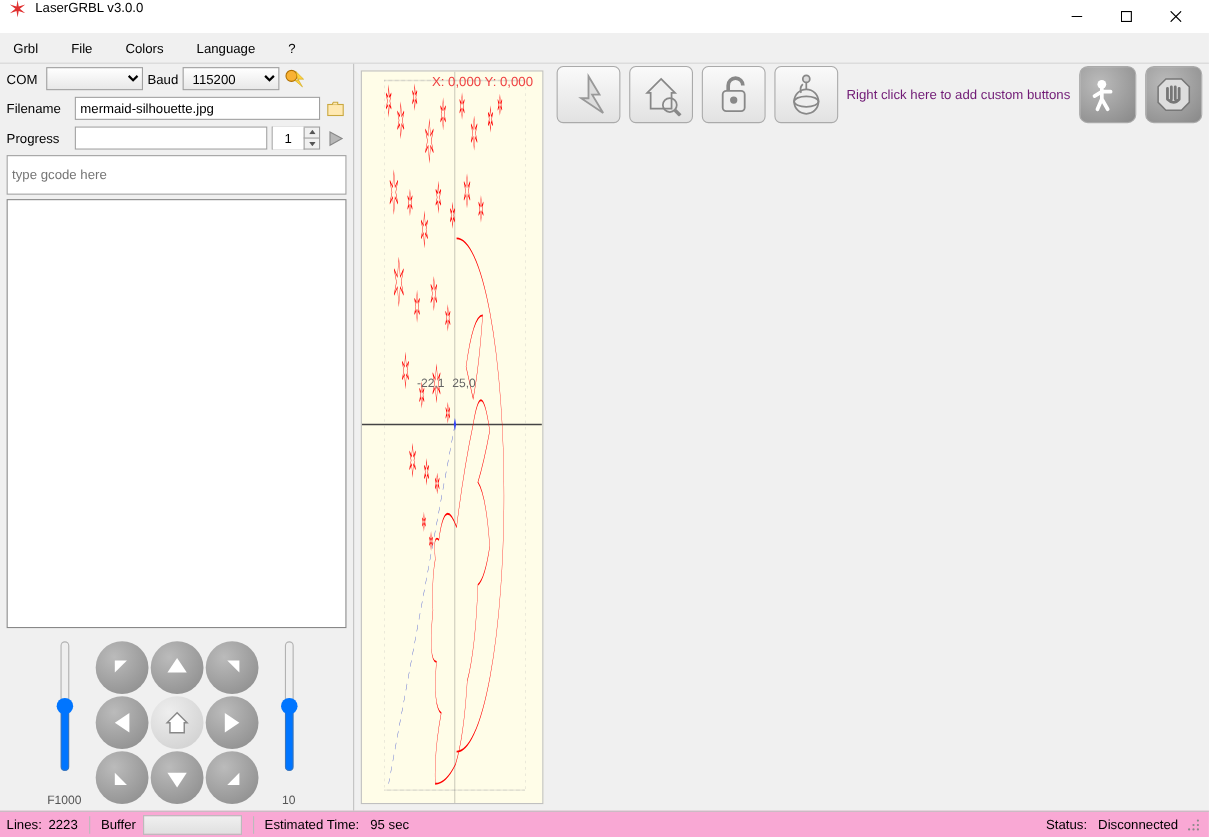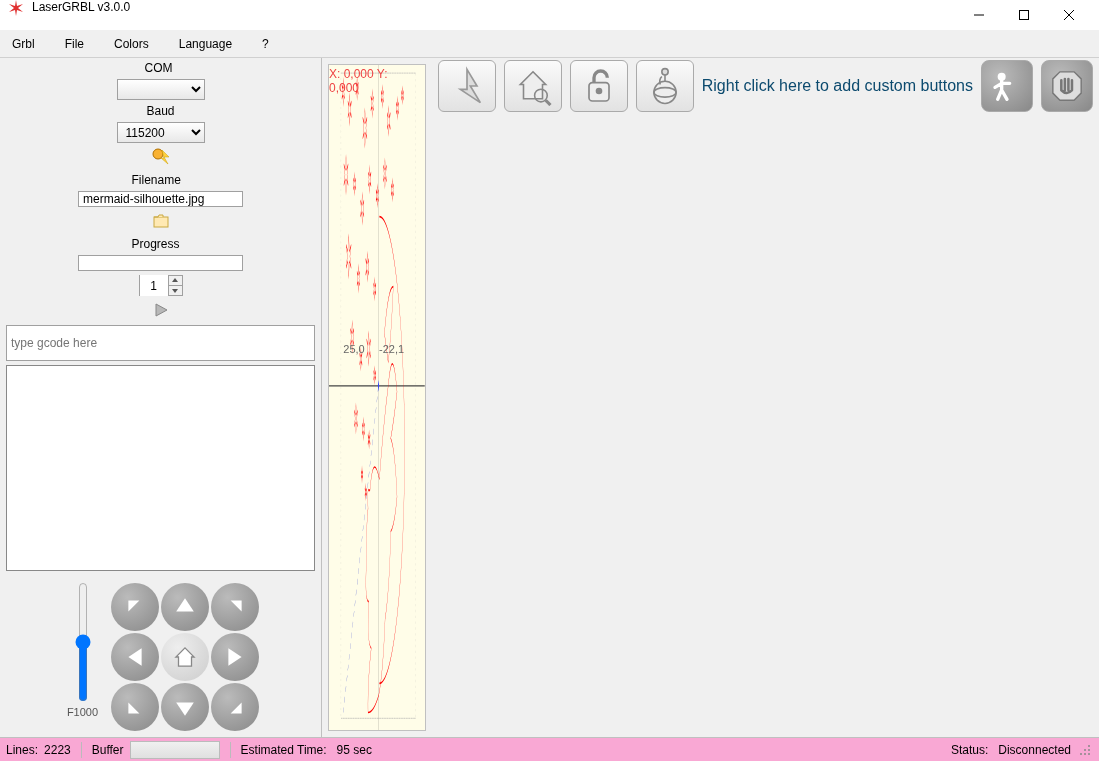--- a/index.html
+++ b/index.html
@@ -5,44 +5,44 @@
 * { box-sizing: border-box; margin: 0; padding: 0; font-family: "Segoe UI", Tahoma, sans-serif; font-size: 12px; }
 body { width: 1099px; height: 761px; background: #fff; overflow: hidden; display: flex; flex-direction: column; }
 .titlebar { height: 30px; display: flex; align-items: flex-start; padding: 0 8px; background: #fff; }
 .titlebar .logo { width: 16px; height: 16px; margin-right: 8px; }
 .titlebar .title { flex: 1; font-size: 12px; }
 .titlebar .ctrl { width: 45px; height: 30px; display: flex; align-items: center; justify-content: center; }
 .menubar { height: 28px; display: flex; align-items: center; padding: 0 6px; background: #f0f0f0; border-bottom: 1px solid #d0d0d0; gap: 18px; }
 .menubar span { padding: 4px 6px; }
 .main { flex: 1; display: flex; background: #f0f0f0; }
 .left { width: 322px; display: flex; flex-direction: column; border-right: 1px solid #c0c0c0; }
-.row { display: flex; align-items: center; padding: 3px 6px; gap: 4px; flex-direction: column; }
+.row { display: flex; align-items: center; padding: 3px 6px; gap: 4px; }
 .lbl { min-width: 58px; }
 select, .combo { height: 21px; border: 1px solid #a0a0a0; background: linear-gradient(#fff,#e8e8e8); padding: 0 4px; }
 input[type=text] { height: 21px; border: 1px solid #a0a0a0; padding: 0 4px; background: #fff; }
 .iconbtn { width: 20px; height: 20px; display: flex; align-items: center; justify-content: center; }
 .spinner { width: 40px; }
 .gcodebox { margin: 2px 6px; }
 .gcodebox input { width: 100%; height: 36px; color: #0c4a6e; }
 .gcodelist { flex: 1; margin: 2px 6px 6px 6px; border: 1px solid #888; background: #fff; position: relative; overflow-y: scroll; }
 .jogpanel { height: 160px; display: flex; align-items: center; justify-content: center; gap: 8px; padding: 6px; }
 .slider-col { display:flex; flex-direction:column; align-items:center; width:40px; height:150px;}
 input[type=range].vslider { -webkit-appearance: slider-vertical; writing-mode: bt-lr; height: 120px; width: 20px;}
-.slider-col .slabel { font-size: 11px; color: #555; margin-top: 4px; }
+.slider-col .slabel { font-size: 11px; color: #555; margin-top: 20px; }
 .jog-grid { display: grid; grid-template-columns: repeat(3,48px); grid-template-rows: repeat(3,48px); gap: 2px;}
 .jog-btn { width:48px;height:48px;border-radius:50%;background: radial-gradient(circle at 35% 30%,#bbb 0%,#888 100%); display:flex;align-items:center;justify-content:center;color:#fff;font-size:20px;}
 .right { flex:1; display:flex; flex-direction:row; }
 .canvas-wrap { flex:1; margin:6px; position:relative; }
 .canvas { width:100%; height:100%; background:#fffde8; border:1px solid #c0c0c0; position:relative; overflow:hidden;}
 .axis-label { position:absolute; font-size:11px; color:#666; }
 .readout { position:absolute; top:2px; right:8px; font-size:12px; color:#ef4444; }
 .toolbar { height:56px; margin:0 6px 6px 6px; display:flex; align-items:center; gap:8px;}
 .tool-btn { width:58px;height:52px;border:1px solid #aaa;border-radius:6px;background:linear-gradient(#fafafa,#e2e2e2);display:flex;align-items:center;justify-content:center;}
 .tool-btn.big { width:52px;height:52px;border-radius:8px;background:radial-gradient(circle at 35% 30%,#bbb,#888);}
-.toolbar .hint { flex:1; text-align:left; color:#0c4a6e; font-size:16px;}
+.toolbar .hint { flex:1; text-align:left; color:#701a75; font-size:12px;}
 .statusbar { height:24px; border-top:1px solid #c0c0c0; display:flex; align-items:center; padding:0 6px; gap:6px; background:#f9a8d4; font-size:12px;}
 .statusbar .sep { border-left:1px solid #bbb; height:16px; margin:0 4px;}
 .buffer-box { width:90px; height:18px; border:1px solid #bbb; background:linear-gradient(#f0f0f0,#e0e0e0);}
 .resize-grip { width:16px; height:16px;}
 </style>
 </head>
 <body>
 
 <div class="titlebar">
   <span class="logo">
@@ -182,20 +182,24 @@
         <div class="jog-btn">
             <svg width="22" height="22" viewBox="0 0 10 10">
               <polygon points="1,3 9,3 5,9" fill="#fff"></polygon>
             </svg>
           </div>
         <div class="jog-btn">
             <svg width="22" height="22" viewBox="0 0 10 10">
               <polygon points="3,8 8,8 8,3" fill="#fff"></polygon>
             </svg>
           </div>
+      </div>
+      <div class="slider-col">
+        <input type="range" class="vslider" value="50" style="">
+        <span class="slabel">10</span>
       </div>
     </div>
   </div>
 
   <div class="right">
     <div class="canvas-wrap">
       <div class="canvas">
         <svg width="100%" height="100%" viewBox="0 0 760 570" preserveAspectRatio="none">
 
           <rect x="95" y="7" width="595" height="553" fill="none" stroke="#aaa" stroke-width="1" stroke-dasharray="2,3"></rect>

